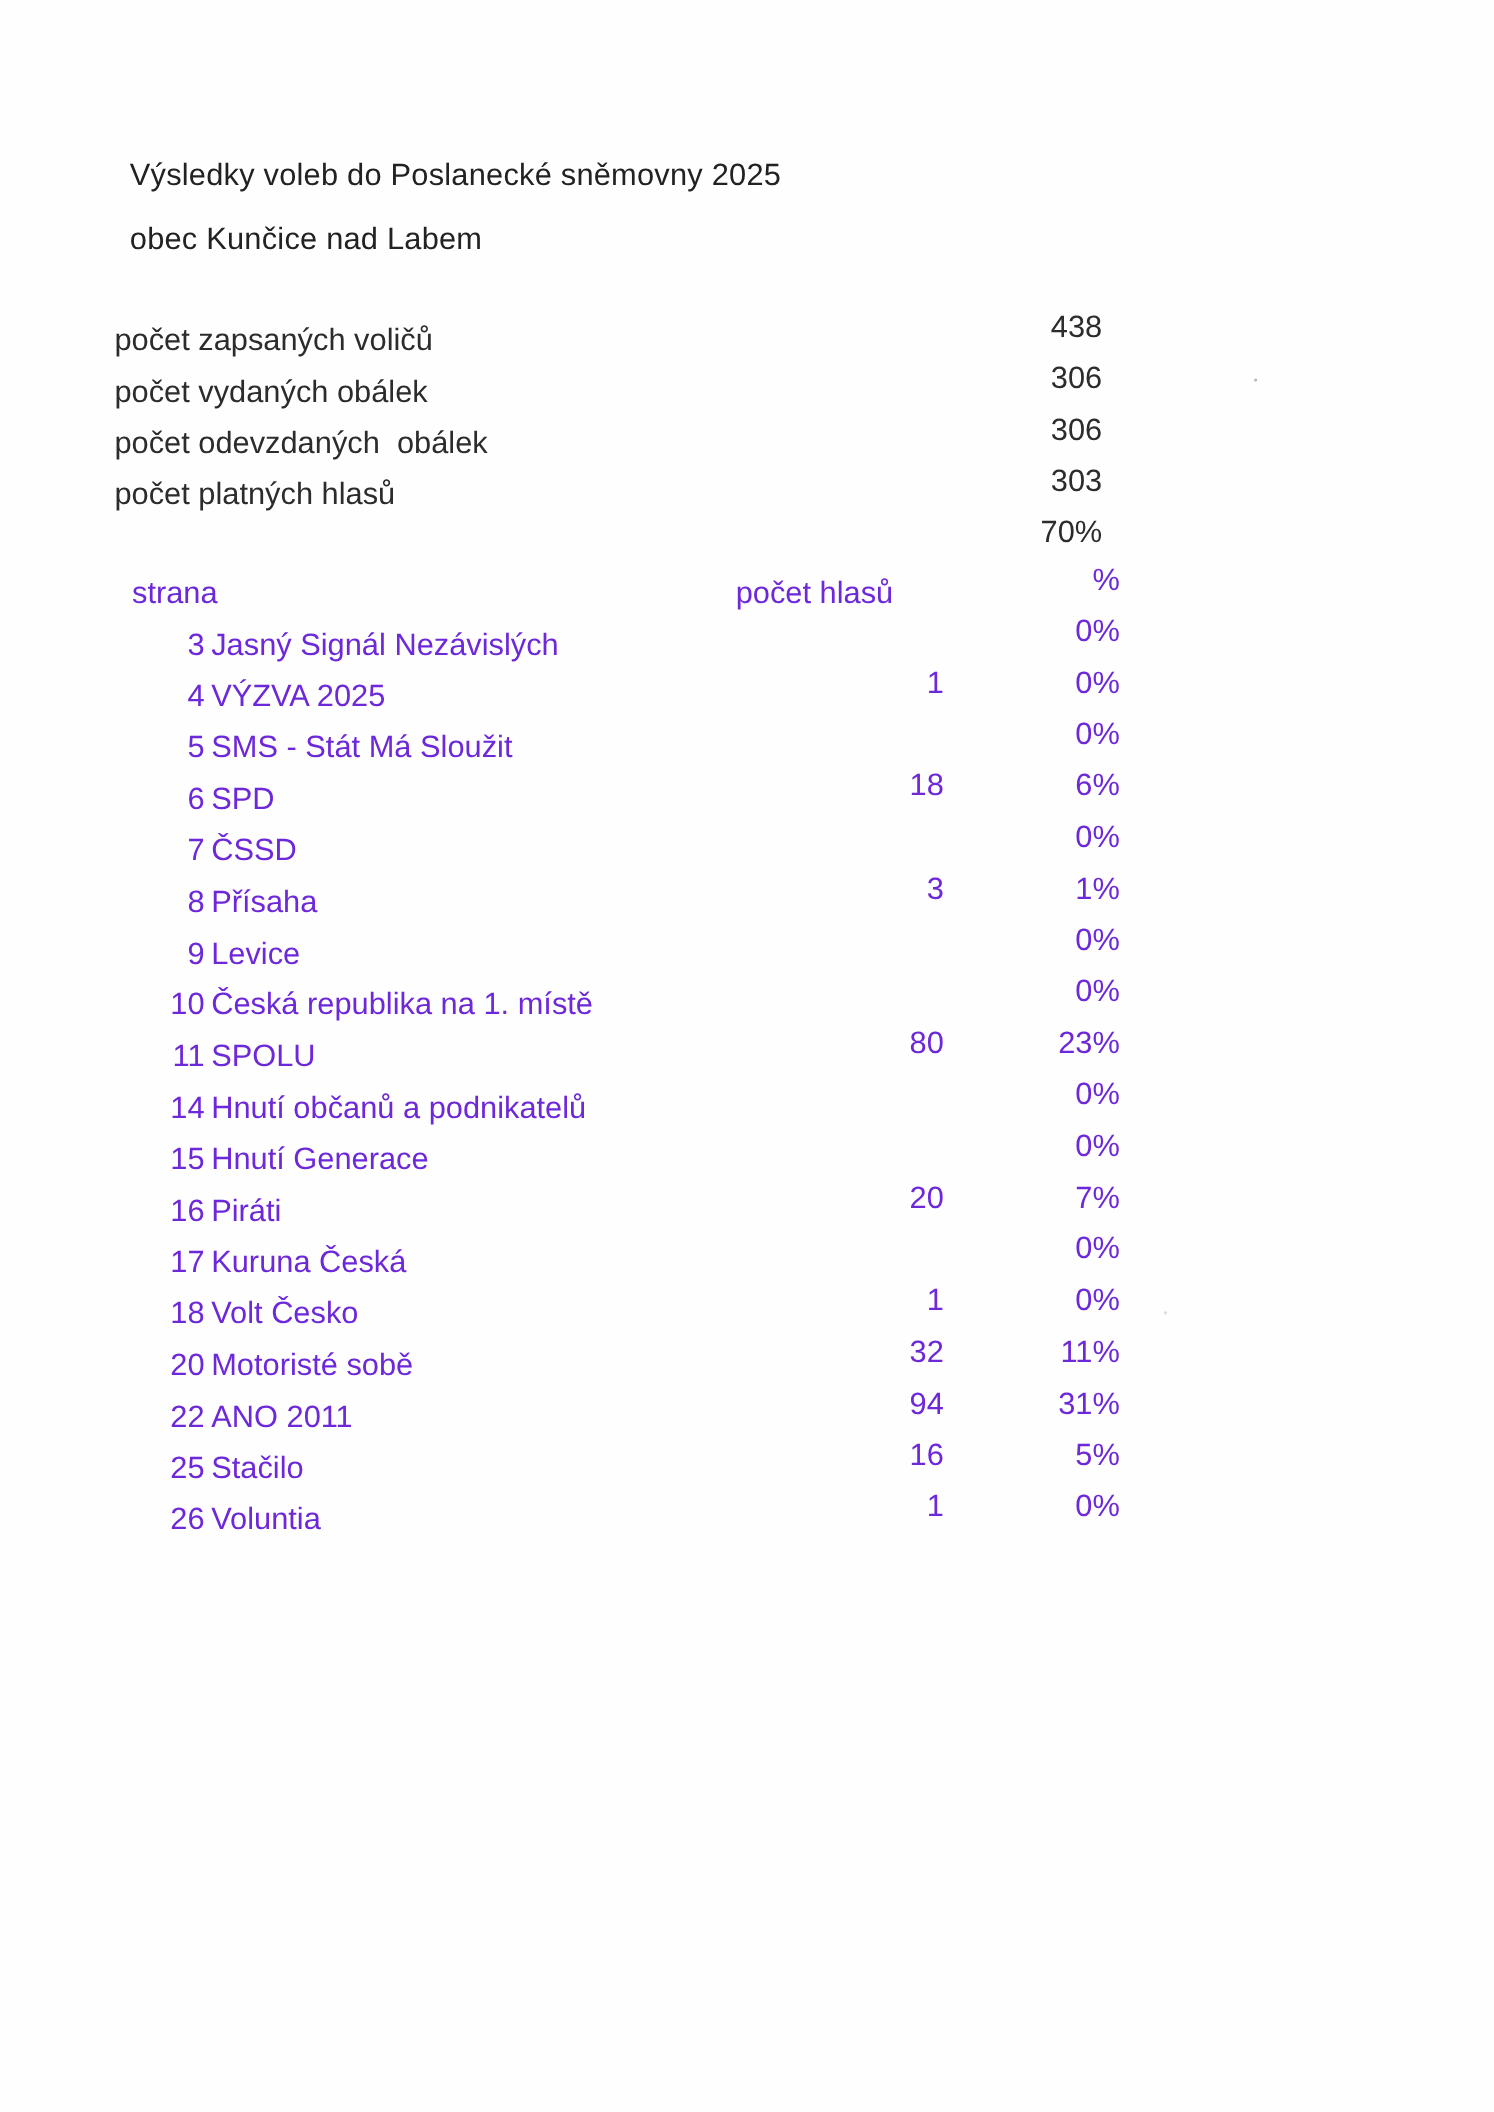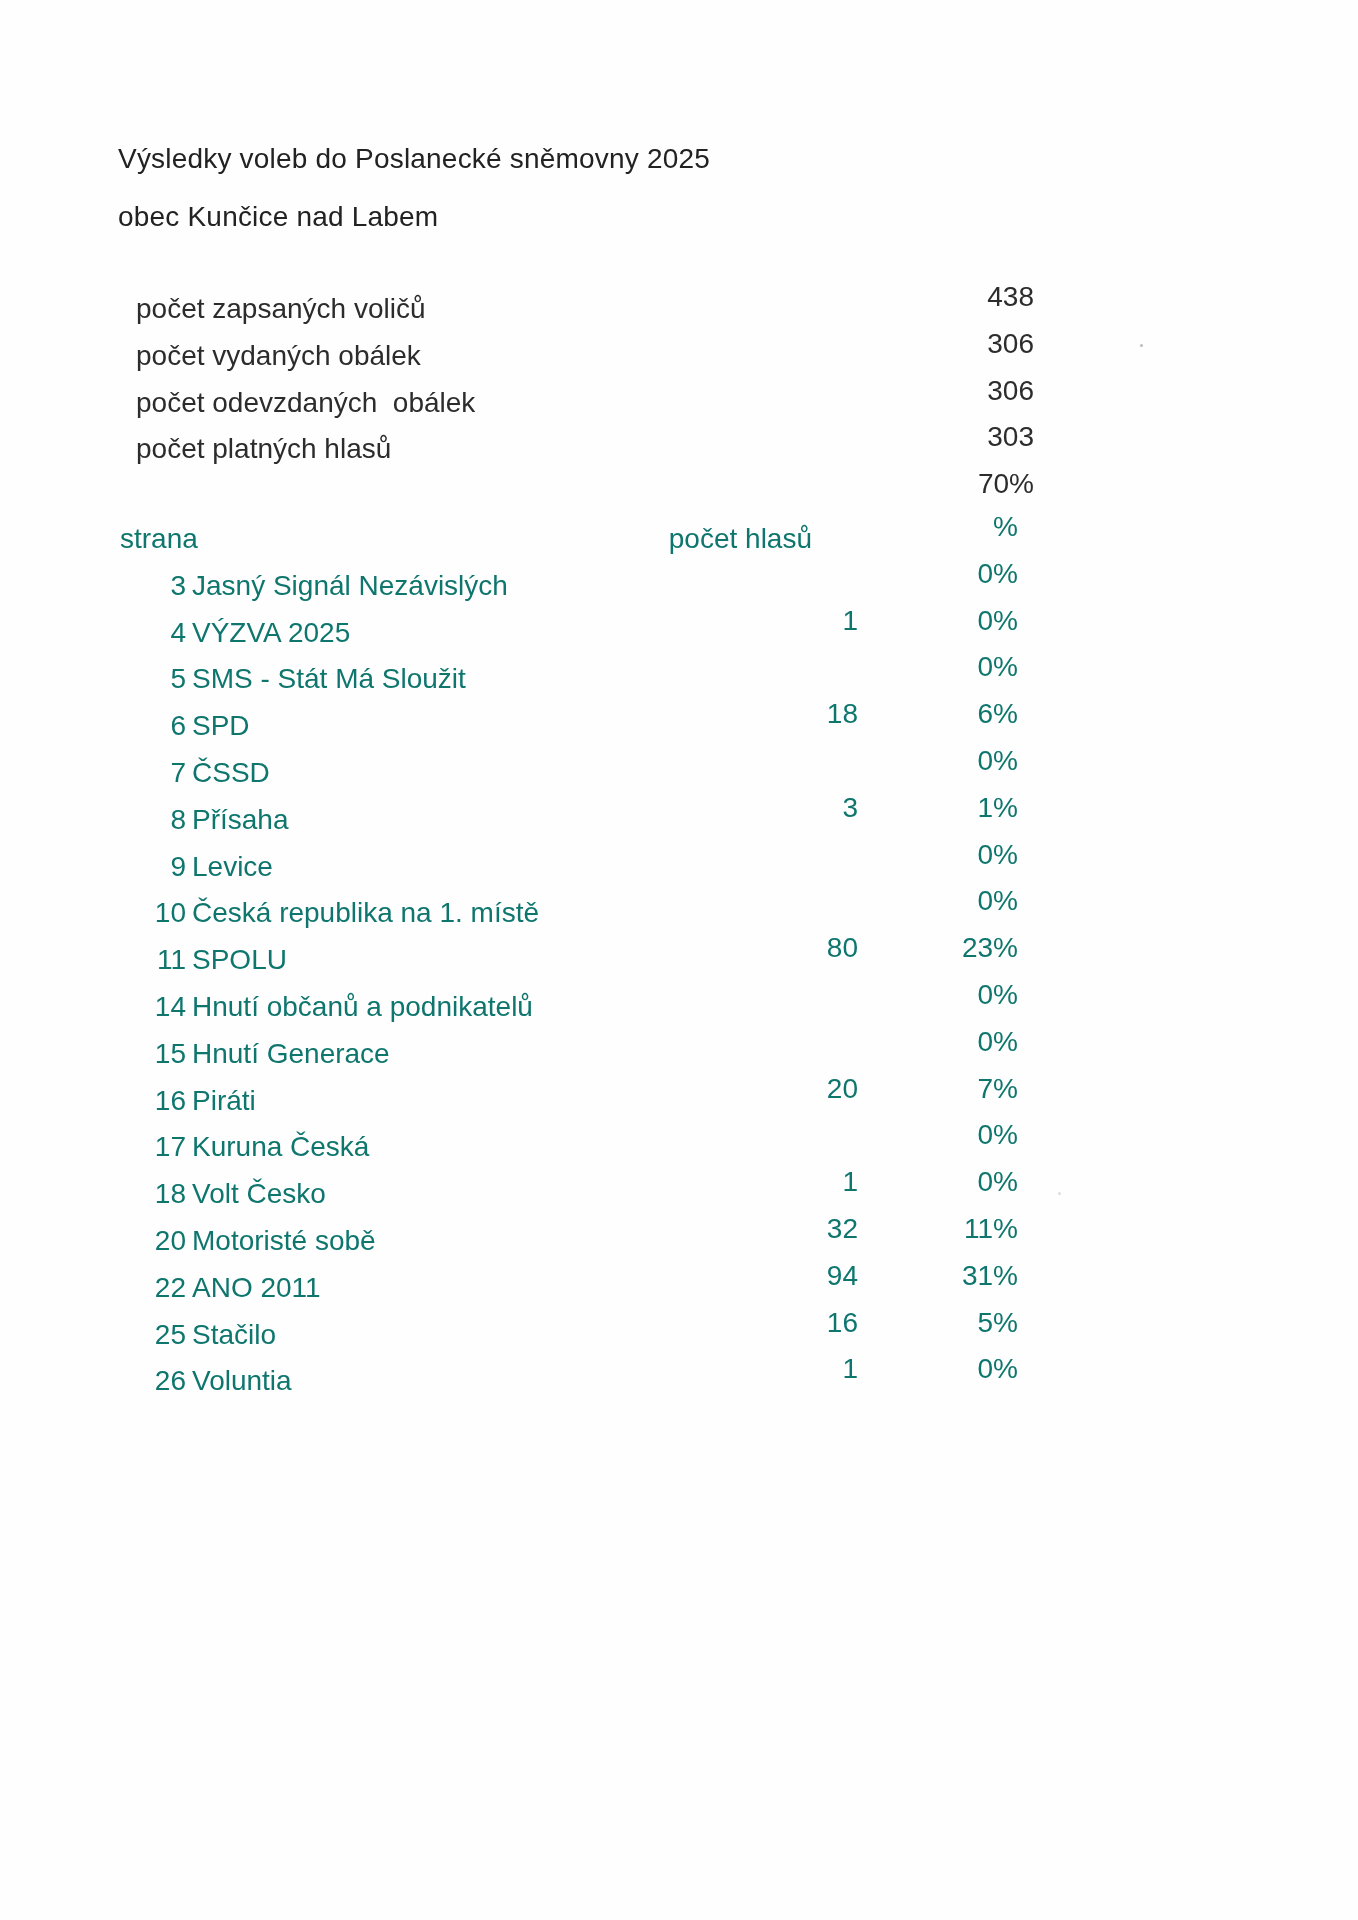--- a/index.html
+++ b/index.html
@@ -10,29 +10,29 @@
   }
   .page { position: absolute; left: 0; top: 0; width: 1358px; height: 1920px; background: #fefefe; }
   .title-block { position: absolute; left: 118px; top: 144px; }
   .title-line {
     font-family: "Liberation Sans", "DejaVu Sans", sans-serif;
     font-weight: normal; font-size: 28px; line-height: 1.1; color: #222;
     letter-spacing: 0.2px;
   }
   .title-line + .title-line { margin-top: 27px; }
 
-  .summary { position: absolute; left: 134px; top: 286px; width: 900px; }
+  .summary { position: absolute; left: 102px; top: 286px; width: 900px; }
   .sum-row {
     position: relative; height: 46.8px; font-size: 28px; line-height: 46.8px; color: #2c2c2c;
   }
   .sum-label { position: absolute; left: 2px; top: 0; white-space: pre; }
   .sum-value { position: absolute; right: 0; top: -12px; text-align: center; }
 
   .results { position: absolute; left: 118px; top: 516px; width: 900px; }
-  .res-row { position: relative; height: 46.8px; font-size: 28px; line-height: 46.8px; color: #0f766e; }
+  .res-row { position: relative; height: 46.8px; font-size: 28px; line-height: 46.8px; color: #6d28d9; }
   .res-header .col-party { left: 2px; }
   .col-party { position: absolute; left: 0; top: 0; white-space: pre; }
   .col-num { position: absolute; left: 0; width: 68px; text-align: right; display: inline-block; }
   .col-name { position: absolute; left: 74px; }
   .col-votes { position: absolute; right: 160px; top: -12px; text-align: left; }
   .col-pct { position: absolute; right: 0; top: -12px; text-align: right; }
   .res-header .col-votes { right: 206px; top: 0; }
   .res-header .col-pct { top: -12px; }
 
   .speck { position: absolute; width: 3px; height: 3px; background: #bbb; border-radius: 50%; }

